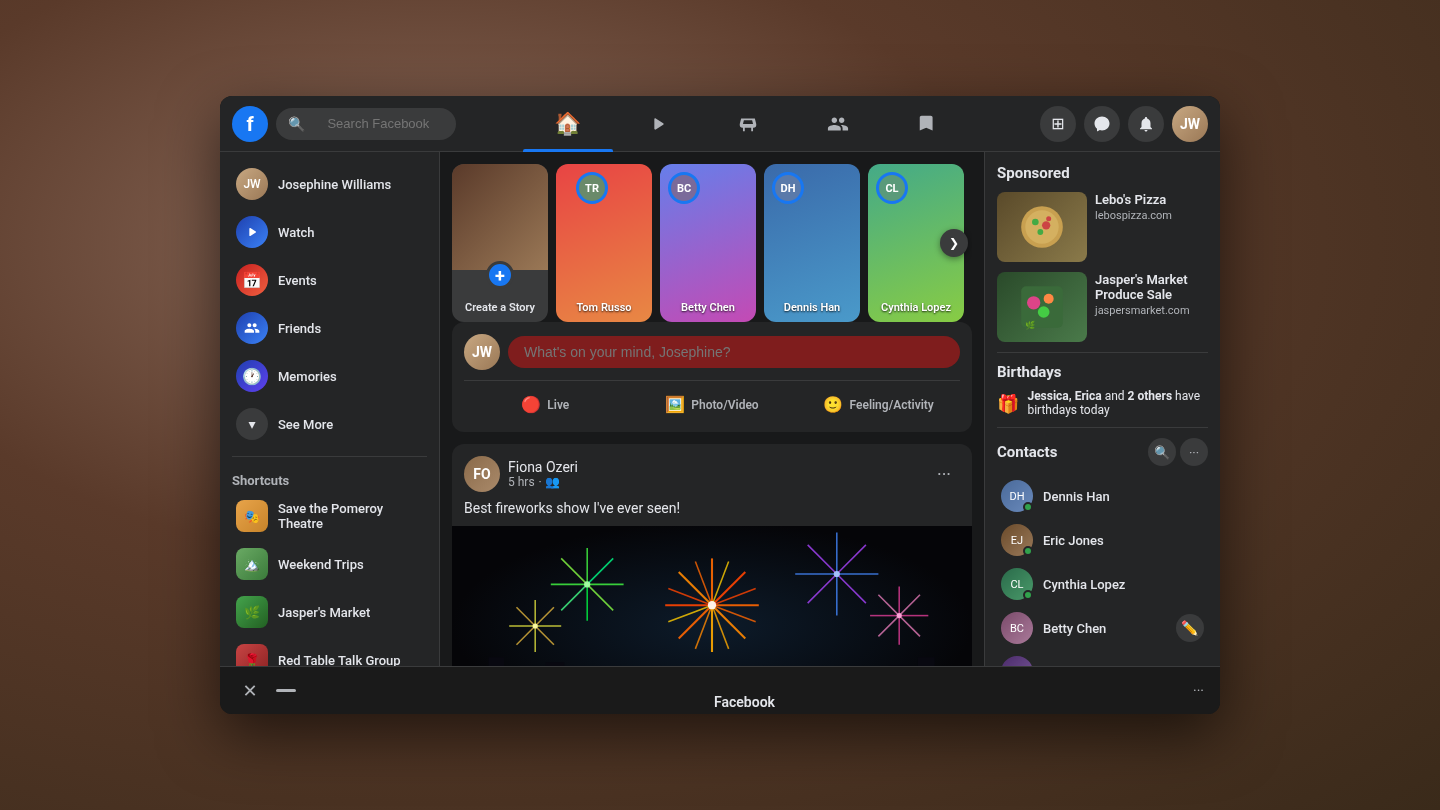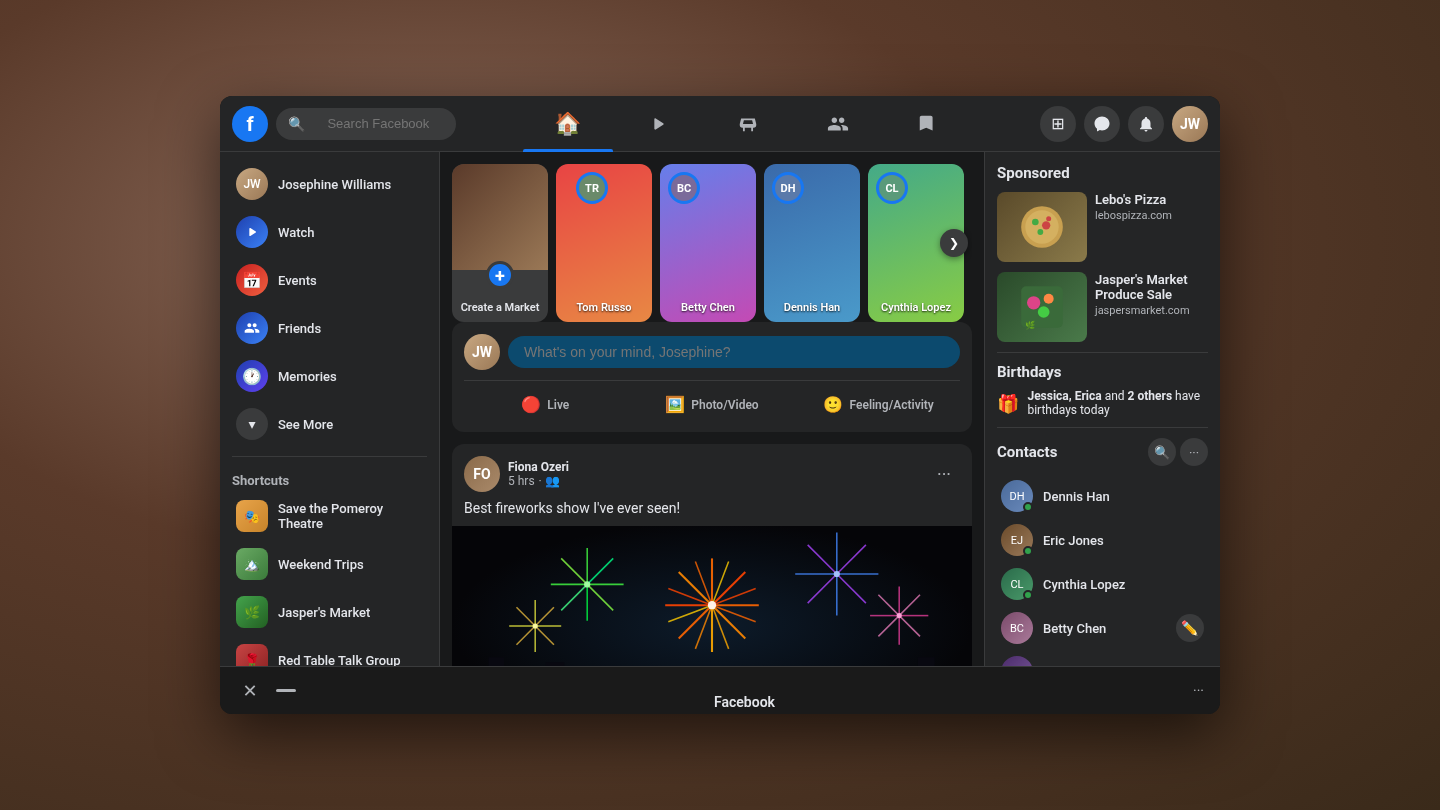--- a/index.html
+++ b/index.html
@@ -265,21 +265,21 @@
       margin-bottom: 12px;
     }
     .composer-top {
       display: flex;
       align-items: center;
       gap: 8px;
       margin-bottom: 10px;
     }
     .composer-input {
       flex: 1;
-      background: #0c4a6e;
+      background: #7f1d1d;
       border-radius: 20px;
       padding: 8px 16px;
       color: #b0b3b8;
       font-size: 14px;
       cursor: pointer;
       border: none;
       outline: none;
     }
     .composer-divider {
       height: 1px;
@@ -310,22 +310,22 @@
       overflow: hidden;
     }
     .post-header {
       display: flex;
       align-items: center;
       padding: 12px 12px 8px;
       gap: 8px;
     }
     .post-author-info { flex: 1; }
     .post-author-name {
-      font-size: 12px;
-      font-weight: 700;
+      font-size: 14px;
+      font-weight: 400;
       color: #e4e6eb;
     }
     .post-meta {
       display: flex;
       align-items: center;
       gap: 4px;
       font-size: 12px;
       color: #b0b3b8;
     }
     .post-more-btn {
@@ -663,21 +663,21 @@
     <div class="feed">
 
       <div class="stories-wrapper">
 
         <div class="story-card create-story-card" style="width:96px;height:158px;border-radius:12px;overflow:hidden;display:flex;flex-direction:column;flex-shrink:0;cursor:pointer;background:#3a3b3c;">
           <div style="flex:1;display:flex;align-items:flex-end;justify-content:center;padding-bottom:4px;position:relative;overflow:hidden;">
             <div style="width:100%;height:80%;background:linear-gradient(135deg,#5a3a2a,#9a7856);position:absolute;top:0;"></div>
             <div style="position:relative;width:28px;height:28px;background:#1877f2;border-radius:50%;display:flex;align-items:center;justify-content:center;color:white;font-size:18px;font-weight:bold;border:3px solid #3a3b3c;margin-bottom:4px;">+</div>
           </div>
           <div style="padding:4px 4px 8px;text-align:center;">
-            <div style="font-size:11px;font-weight:600;color:#e4e6eb;">Create a Market</div>
+            <div style="font-size:11px;font-weight:600;color:#e4e6eb;">Create a Story</div>
           </div>
         </div>
 
         <div class="story-card story-gradient-1" style="width:96px;height:158px;border-radius:12px;overflow:hidden;position:relative;cursor:pointer;flex-shrink:0;background:linear-gradient(160deg,#e84444,#e88844);">
           <div style="position:absolute;top:8px;left:20px;width:32px;height:32px;border-radius:50%;border:3px solid #1877f2;background:#6a8a6a;display:flex;align-items:center;justify-content:center;font-size:11px;color:white;font-weight:bold;overflow:hidden;">TR</div>
           <div style="position:absolute;bottom:8px;left:0;right:0;text-align:center;font-size:11px;font-weight:600;color:white;text-shadow:0 1px 2px rgba(0,0,0,0.8);">Tom Russo</div>
         </div>
 
         <div class="story-card story-gradient-3" style="width:96px;height:158px;border-radius:12px;overflow:hidden;position:relative;cursor:pointer;flex-shrink:0;background:linear-gradient(160deg,#667eea,#c44ab4);">
           <div style="position:absolute;top:8px;left:8px;width:32px;height:32px;border-radius:50%;border:3px solid #1877f2;background:#7a6a9a;display:flex;align-items:center;justify-content:center;font-size:11px;color:white;font-weight:bold;overflow:hidden;">BC</div>

